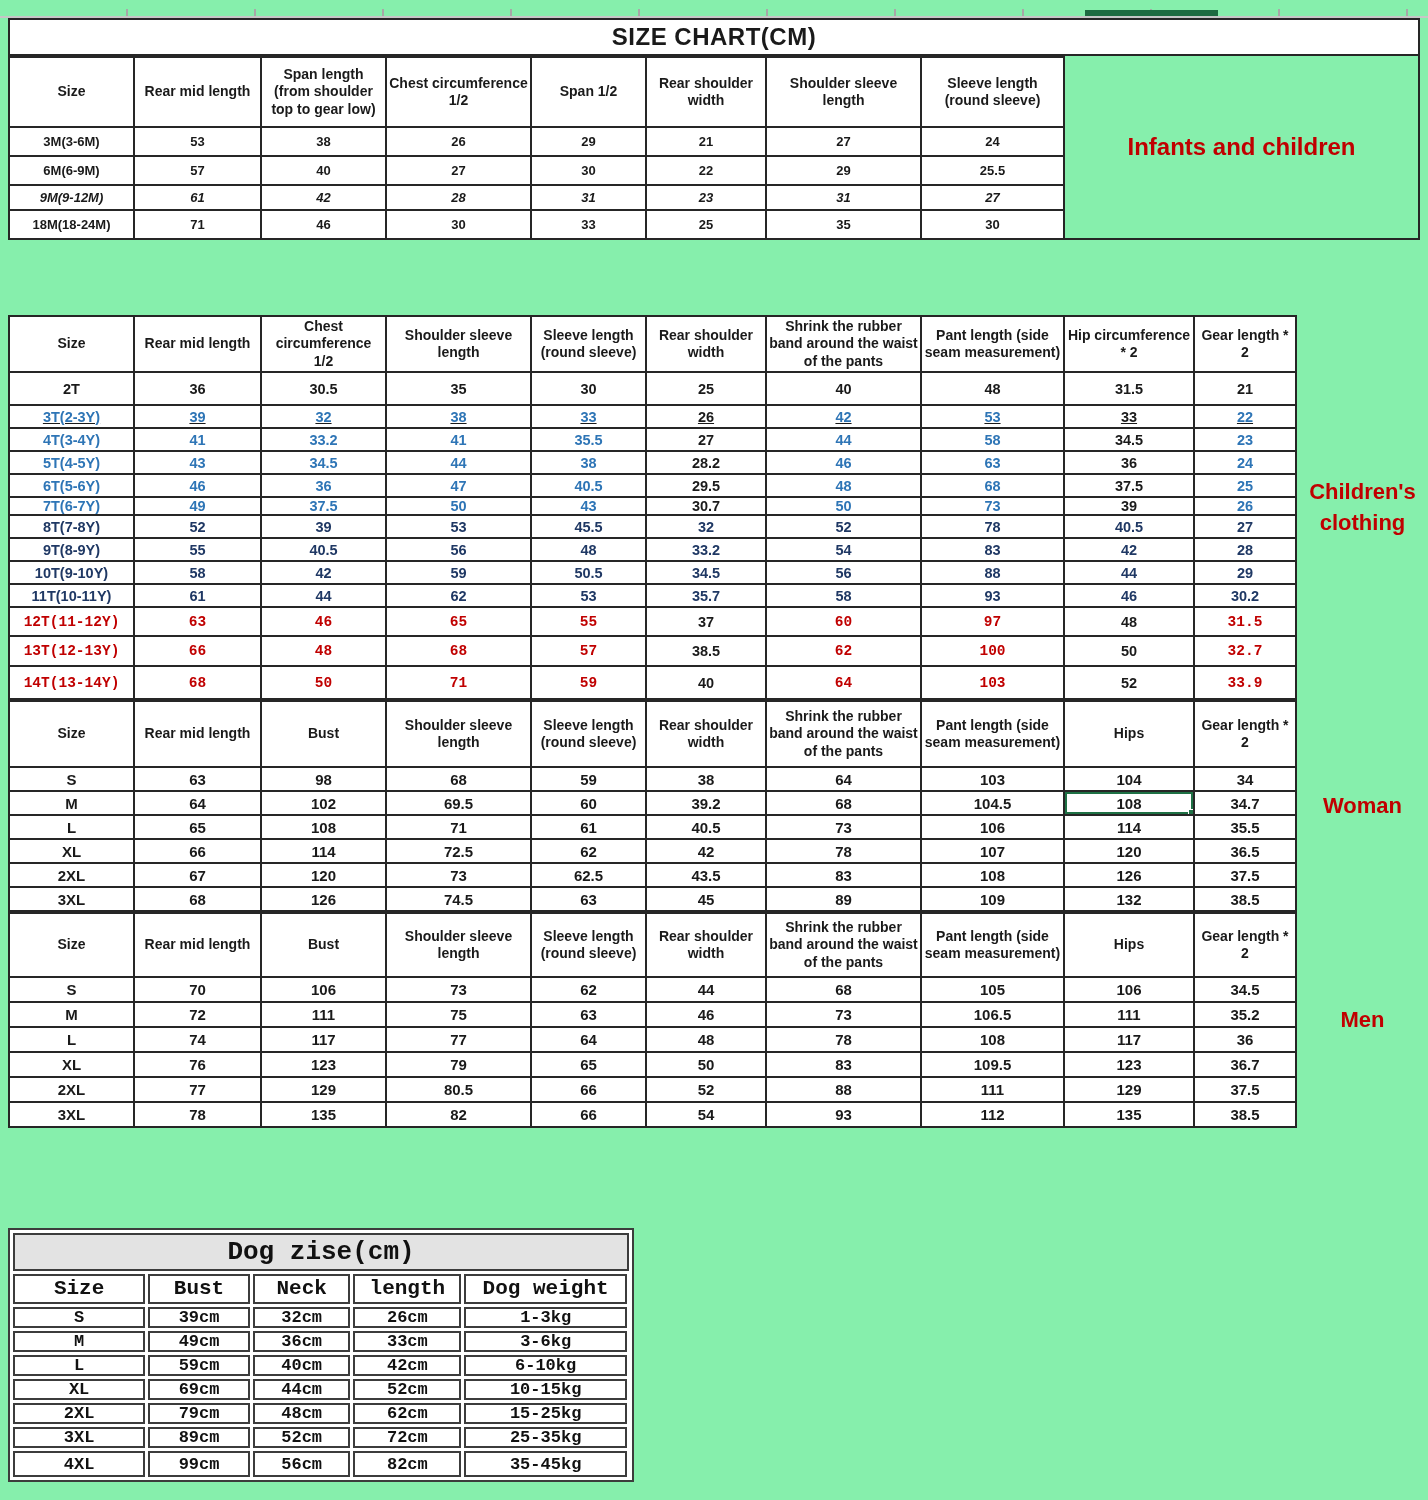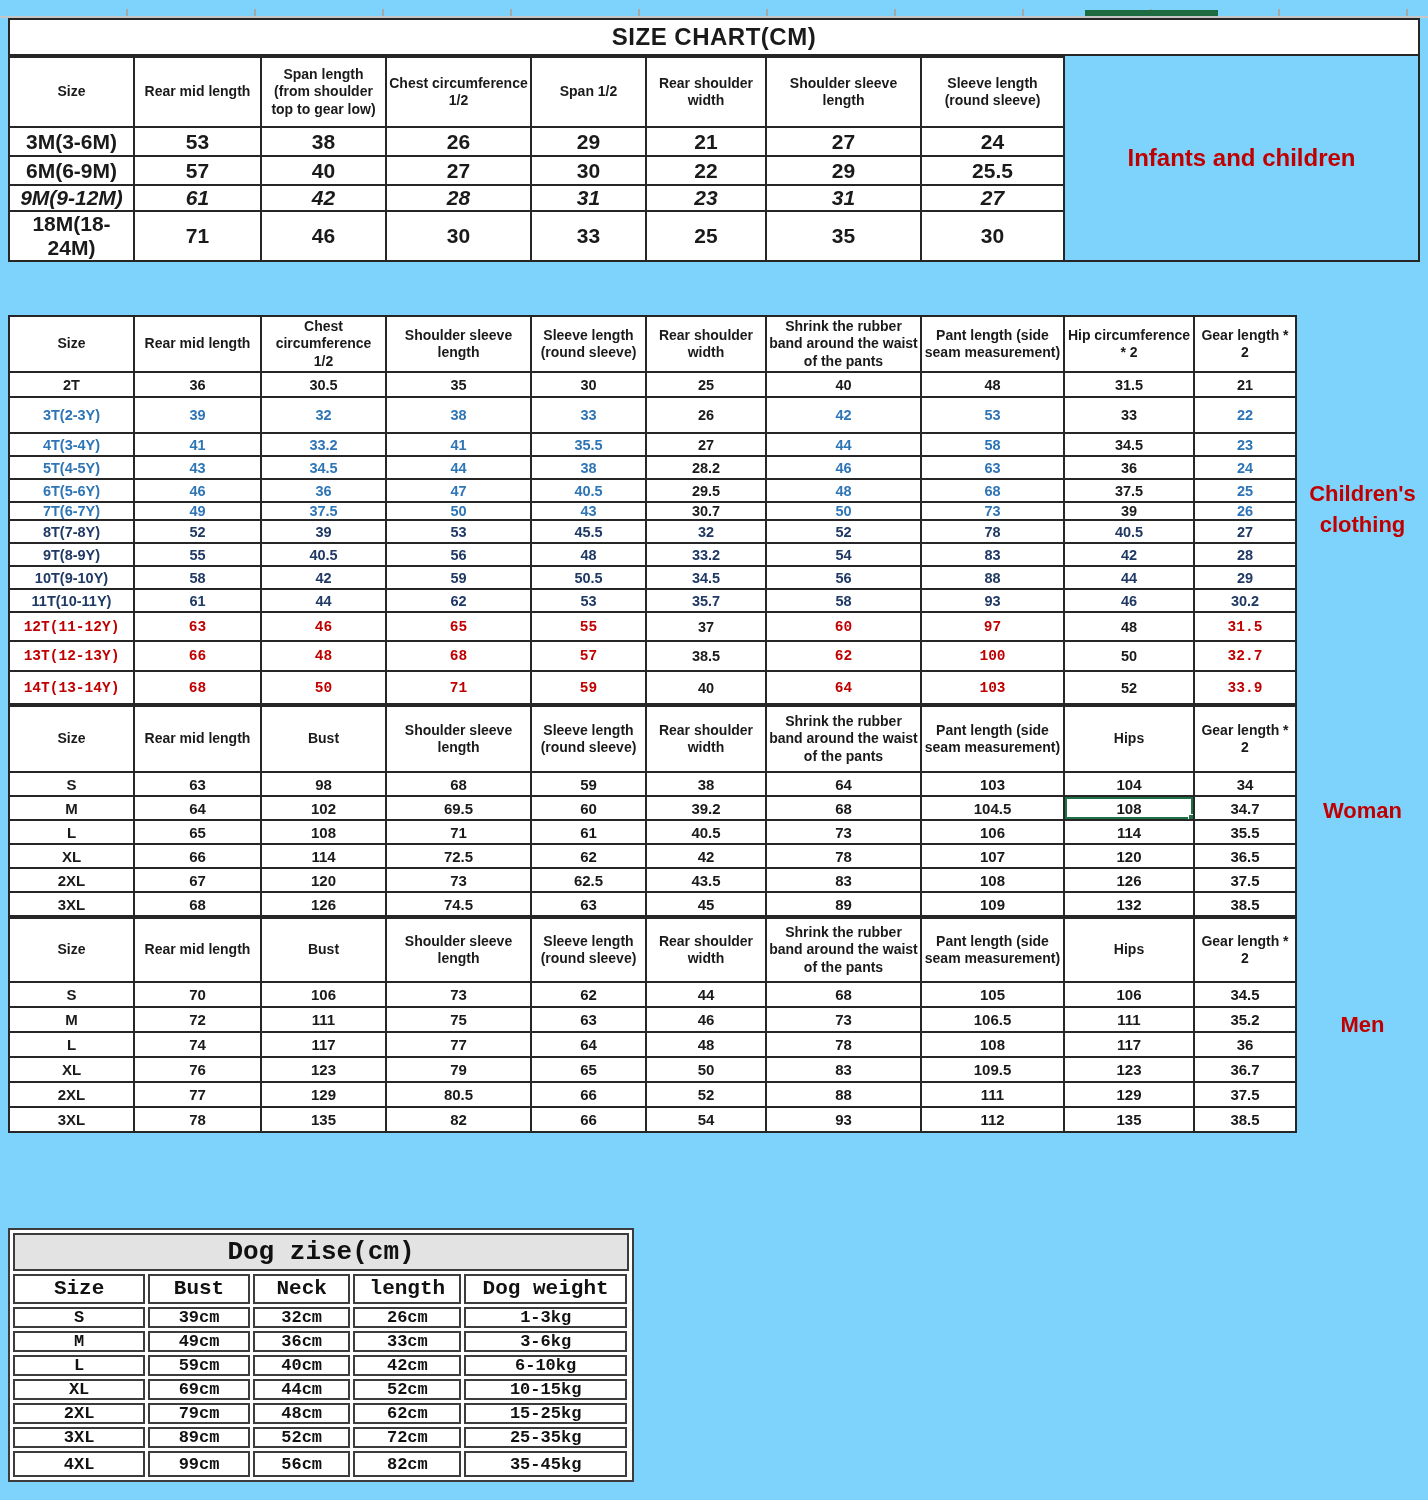--- a/index.html
+++ b/index.html
@@ -1,17 +1,17 @@
 <!DOCTYPE html>
 <html><head>
 <meta charset="utf-8">
 <style>
   html,body{margin:0;padding:0;background:#ffffff;}
   .sheet{
-    position:relative; width:1428px; height:1500px; background:#7dd3fc;
+    position:relative; width:1428px; height:1500px; background:#86efac;
     font-family:"Liberation Sans", sans-serif; color:#1a1a1a;
     overflow:hidden;
   }
   
   .topstrip{
     position:absolute; top:9px; left:0; width:1428px; height:7px;
     border-bottom:2px solid #c6c6c6;
     background:repeating-linear-gradient(to right, transparent 0, transparent 126px, #a8a8a8 126px, #a8a8a8 128px);
   }
   .green-seg{position:absolute; left:1085px; top:1px; width:133px; height:6px; background:#1d6b41;}
@@ -28,21 +28,21 @@
   .rowflex{display:flex; align-items:stretch;}
 
   table{border-collapse:collapse; table-layout:fixed; background:#fff;}
   th,td{
     border:2px solid #262626; text-align:center; vertical-align:middle;
     padding:0 2px; overflow:hidden; font-weight:bold;
   }
   th{font-size:14px; line-height:1.25;}
   td{font-size:15px;}
 
-  #t-infants{width:1055px;} #t-infants td{font-size:21px;}
+  #t-infants{width:1055px;} #t-infants td{font-size:13px;}
   #t-children,#t-woman,#t-men{width:1287px;}
   #t-children td{font-size:14.5px;}
 
   .c-black{color:#1a1a1a;}
   .c-blue{color:#2e75b6;}
   .c-navy{color:#1f3864;}
   .c-red{color:#c00000;font-family:Liberation Mono, monospace;}
 
   
   .side-label{
@@ -179,33 +179,33 @@
               <th>Rear mid length</th>
               <th>Chest circumference 1/2</th>
               <th>Shoulder sleeve length</th>
               <th>Sleeve length (round sleeve)</th>
               <th>Rear shoulder width</th>
               <th>Shrink the rubber band around the waist of the pants</th>
               <th>Pant length (side seam measurement)</th>
               <th>Hip circumference * 2</th>
               <th>Gear length * 2</th>
             </tr>
-            <tr style="height: 25px;">
+            <tr style="height: 33px;">
               <td class="c-black">2T</td>
               <td class="c-black">36</td>
               <td class="c-black">30.5</td>
               <td class="c-black">35</td>
               <td class="c-black">30</td>
               <td class="c-black">25</td>
               <td class="c-black">40</td>
               <td class="c-black">48</td>
               <td class="c-black">31.5</td>
               <td class="c-black">21</td>
             </tr>
-            <tr style="height: 36px;">
+            <tr style="height: 23px; text-decoration: underline;">
               <td class="c-blue">3T(2-3Y)</td>
               <td class="c-blue">39</td>
               <td class="c-blue">32</td>
               <td class="c-blue">38</td>
               <td class="c-blue">33</td>
               <td class="c-black">26</td>
               <td class="c-blue">42</td>
               <td class="c-blue">53</td>
               <td class="c-black">33</td>
               <td class="c-blue">22</td>

